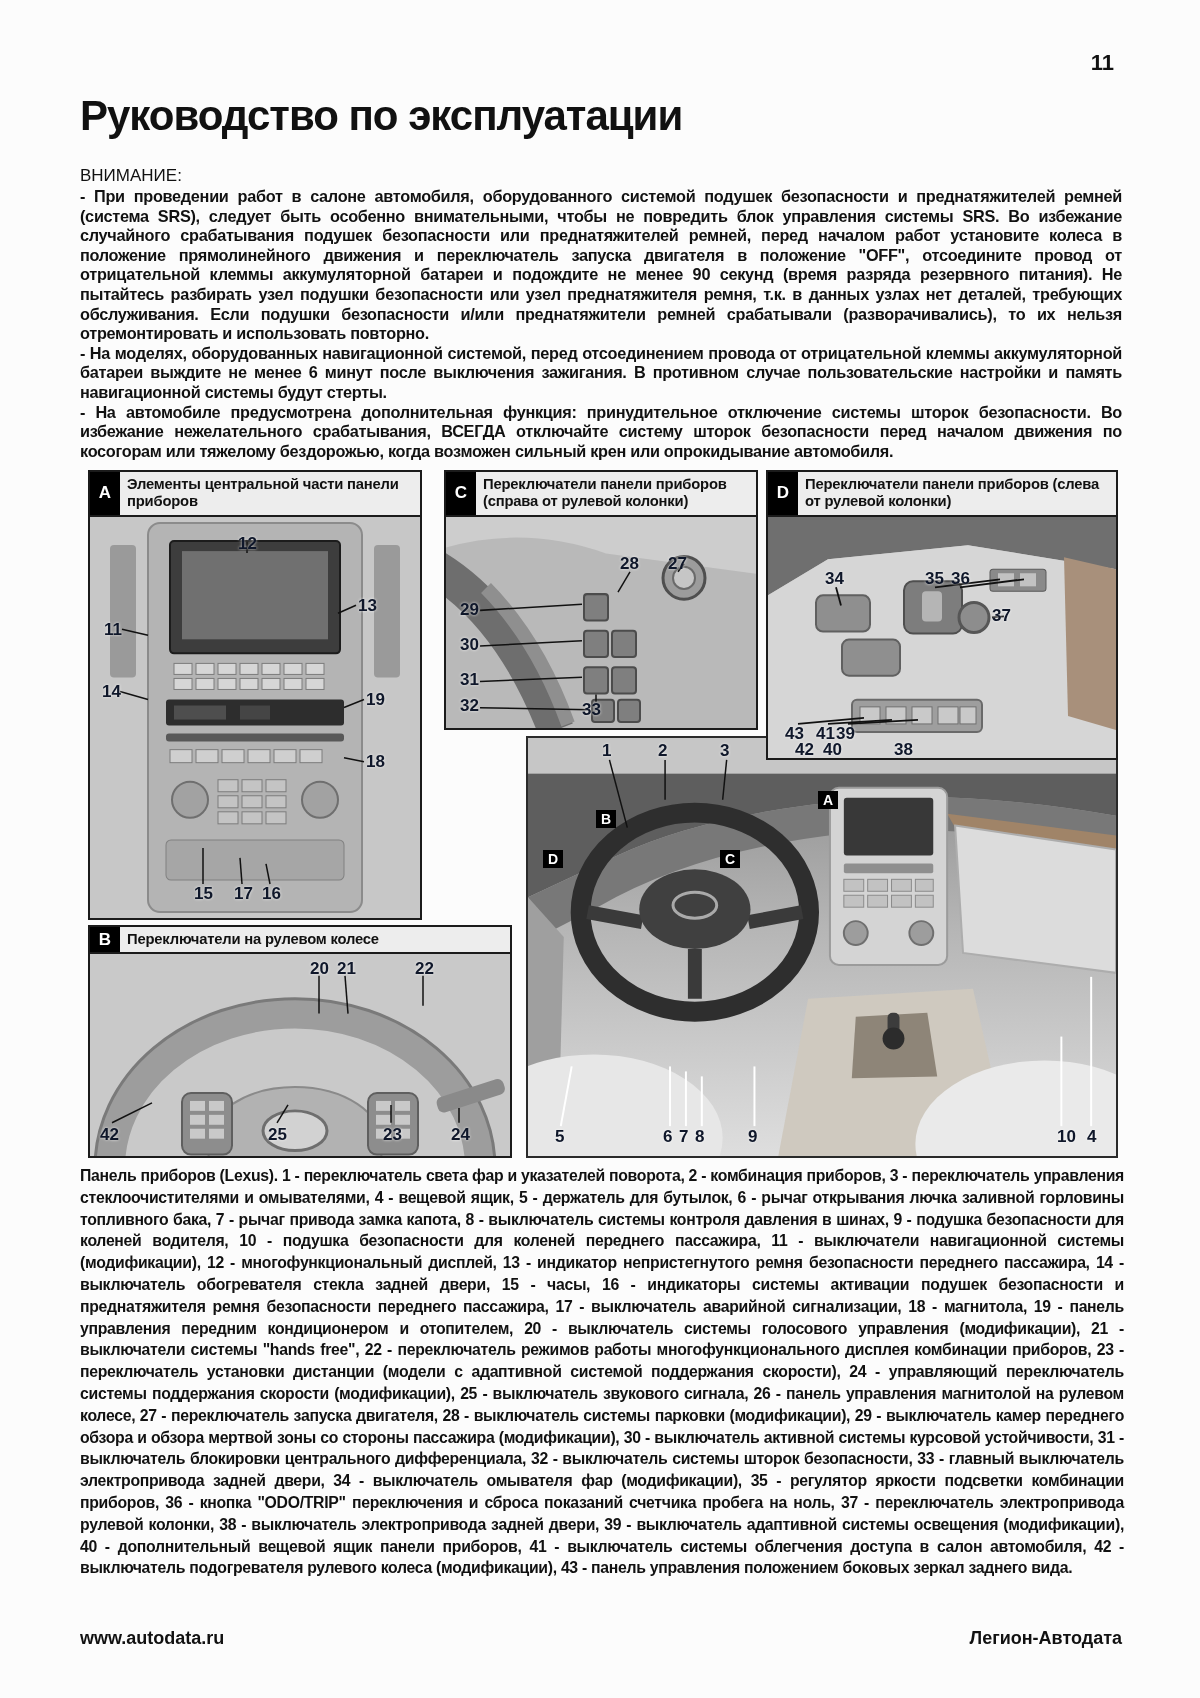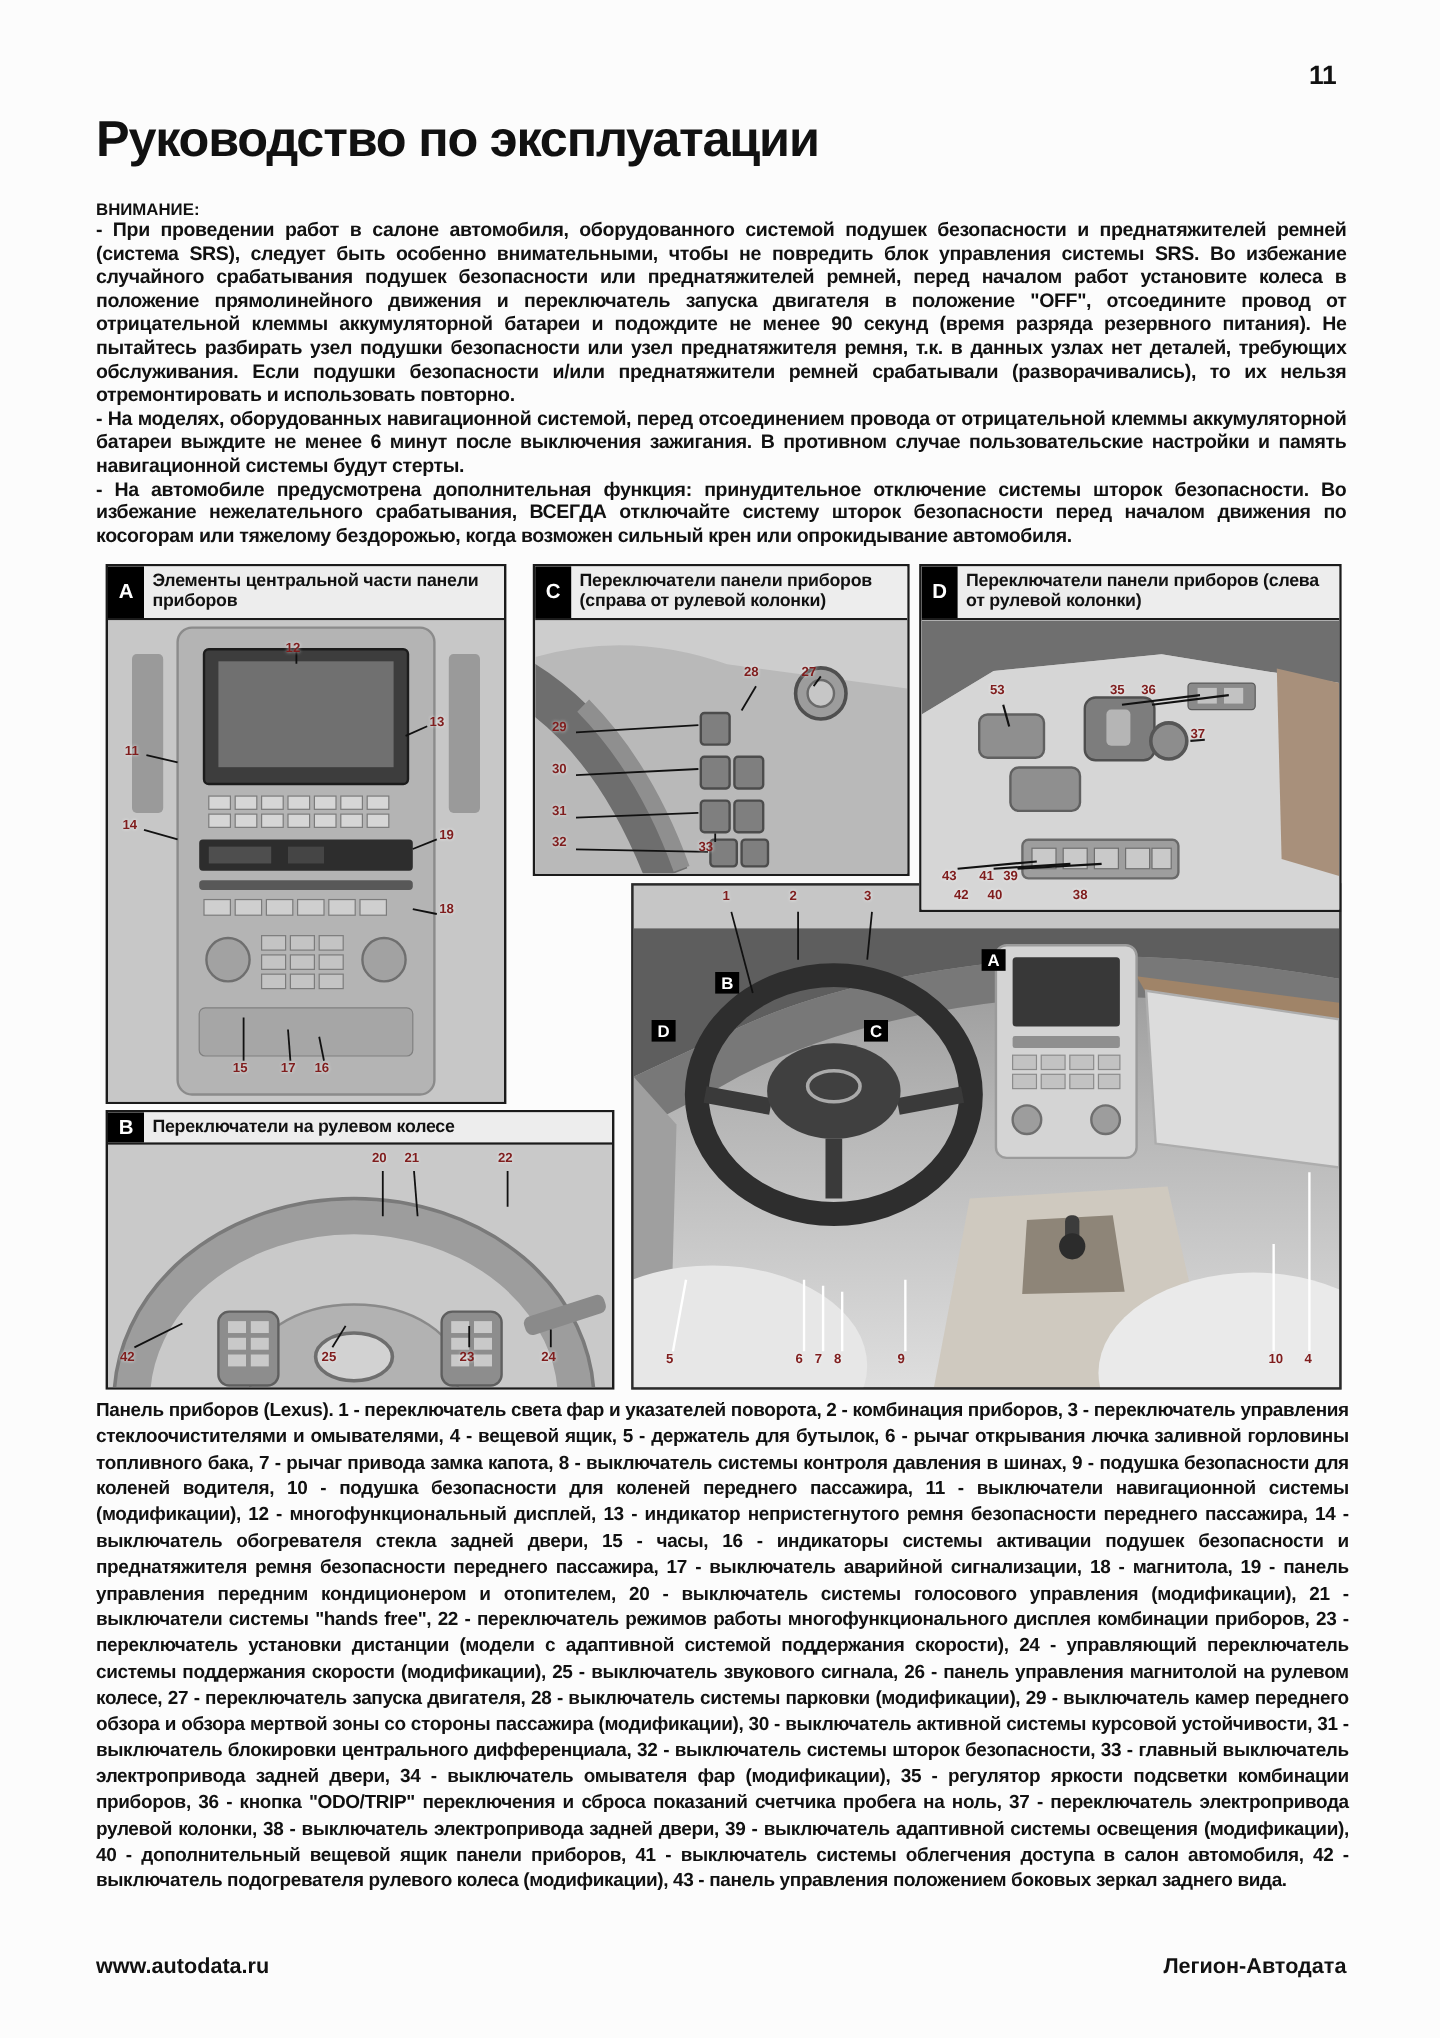--- a/index.html
+++ b/index.html
@@ -1,33 +1,33 @@
 <!DOCTYPE html>
 <html lang="ru"><head>
 <meta charset="utf-8">
 <style>
   html,body{margin:0;padding:0;background:#e9e9e9;}
   .page{position:relative;width:1200px;height:1698px;background:#fcfcfc;margin:0 auto;
         font-family:"Liberation Sans",sans-serif;color:#111;overflow:hidden;}
   .pageno{position:absolute;top:50px;right:86px;font-size:22px;font-weight:700;}
   h1.title{position:absolute;top:92px;left:80px;margin:0;font-size:42px;font-weight:700;letter-spacing:-1px;}
   .warnblock{position:absolute;top:166px;left:80px;width:1042px;}
-  .warn-head{font-size:14px;font-weight:700;margin:0 0 1px 0;}
+  .warn-head{font-size:17px;font-weight:400;margin:0 0 1px 0;}
   .warn{margin:0;font-size:16.3px;font-weight:700;line-height:19.6px;text-align:justify;letter-spacing:-0.3px;}
   .figure{position:absolute;top:468px;left:82px;width:1038px;height:692px;}
   .panel{position:absolute;background:#fff;border:2px solid #1b1b1b;box-sizing:border-box;display:flex;flex-direction:column;}
   .phead{display:flex;align-items:stretch;border-bottom:2px solid #1b1b1b;background:#ededed;}
   .plet{background:#000;color:#fff;min-width:30px;display:flex;align-items:center;justify-content:center;
         font-weight:700;font-size:17px;}
   .ptitle{padding:4px 7px;font-weight:700;font-size:14.8px;line-height:1.18;letter-spacing:-0.2px;}
   .pbody{position:relative;flex:1;overflow:hidden;background:#c9c9c9;}
   .pbody svg{display:block;width:100%;height:100%;}
   .mainphoto{position:absolute;border:2px solid #2a2a2a;box-sizing:border-box;overflow:hidden;background:#9a9a9a;}
   .mainphoto svg{display:block;width:100%;height:100%;}
-  .callout{position:absolute;font-weight:700;font-size:11px;color:#7f1d1d;line-height:1;white-space:nowrap;
+  .callout{position:absolute;font-weight:700;font-size:17px;color:#0f172a;line-height:1;white-space:nowrap;
            text-shadow:0 0 3px rgba(255,255,255,.8);}
   .callout.letterbox{background:#000;color:#fff;padding:2px 5px;font-size:14px;text-shadow:none;}
   .caption{position:absolute;top:1165px;left:80px;width:1044px;margin:0;font-size:15.8px;font-weight:700;
            line-height:21.8px;text-align:justify;letter-spacing:-0.3px;}
   .footer{position:absolute;top:1628px;left:80px;width:1042px;display:flex;justify-content:space-between;
           font-weight:700;font-size:18px;}
 </style>
 </head>
 <body>
 
@@ -196,21 +196,21 @@
           <g stroke="#111" stroke-width="1.8" fill="none">
             <path d="M68 70 L73 88"></path>
             <path d="M167 70 L232 62"></path>
             <path d="M192 70 L256 62"></path>
             <path d="M236 99 L224 100"></path>
             <path d="M30 206 L96 200"></path>
             <path d="M60 206 L124 202"></path>
             <path d="M80 206 L150 202"></path>
           </g>
         </svg>
-      <span class="callout" style="left: 57px; top: 53px;">53</span>
+      <span class="callout" style="left: 57px; top: 53px;">34</span>
           <span class="callout" style="left: 157px; top: 53px;">35</span>
           <span class="callout" style="left: 183px; top: 53px;">36</span>
           <span class="callout" style="left: 224px; top: 90px;">37</span>
           <span class="callout" style="left: 17px; top: 208px;">43</span>
           <span class="callout" style="left: 48px; top: 208px;">41</span>
           <span class="callout" style="left: 68px; top: 208px;">39</span>
           <span class="callout" style="left: 27px; top: 224px;">42</span>
           <span class="callout" style="left: 55px; top: 224px;">40</span>
           <span class="callout" style="left: 90px; top: 224px; margin-left: 36px;">38</span>
         </div>

